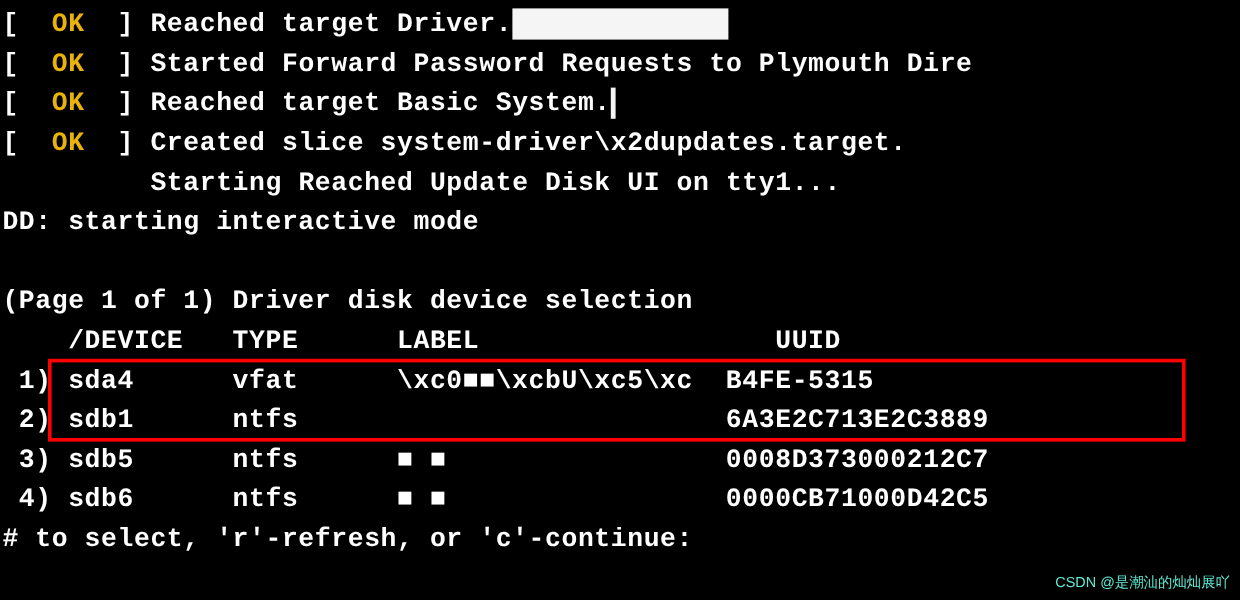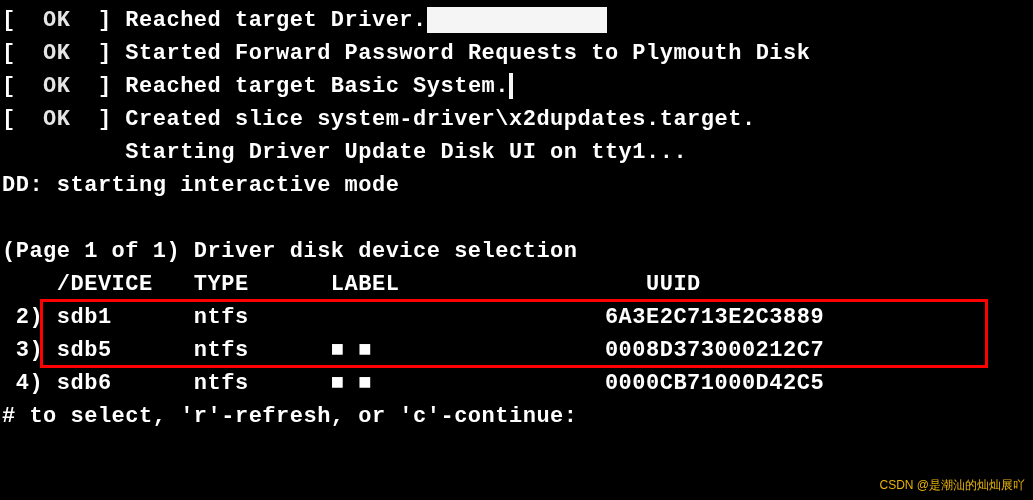--- a/index.html
+++ b/index.html
@@ -18,21 +18,21 @@
       overflow: hidden;
       padding: 4px 2px;
       line-height: 1.5;
       position: relative;
     }
     .boot-line {
       white-space: pre;
       letter-spacing: 0.5px;
     }
     .ok {
-      color: #e5e5e5;
+      color: #eab308;
     }
     .white-block {
       display: inline-block;
       background: #f5f5f5;
       height: 26px;
       vertical-align: middle;
     }
     .red-box {
       position: absolute;
       border: 3px solid #ff0000;
@@ -45,36 +45,37 @@
     .table-line {
       white-space: pre;
       letter-spacing: 0.5px;
     }
     .watermark {
       position: absolute;
       bottom: 6px;
       right: 8px;
       font-size: 12px;
       font-weight: normal;
-      color: #eab308;
+      color: #5eead4;
       font-family: sans-serif;
     }
   </style>
 </head>
 <body>
 
 <div id="terminal-output">
     <div class="boot-line"><span>[  </span><span class="ok">OK</span><span>  ] </span><span>Reached target Driver.</span><span class="white-block" style="width: 180px;"></span></div>
-    <div class="boot-line"><span>[  </span><span class="ok">OK</span><span>  ] </span><span>Started Forward Password Requests to Plymouth Disk</span></div>
+    <div class="boot-line"><span>[  </span><span class="ok">OK</span><span>  ] </span><span>Started Forward Password Requests to Plymouth Dire</span></div>
     <div class="boot-line"><span>[  </span><span class="ok">OK</span><span>  ] </span><span>Reached target Basic System.</span><span class="white-block" style="width: 4px;"></span></div>
     <div class="boot-line"><span>[  </span><span class="ok">OK</span><span>  ] </span><span>Created slice system-driver\x2dupdates.target.</span></div>
-    <div class="boot-line"><span>         </span><span></span><span>Starting Driver Update Disk UI on tty1...</span></div>
+    <div class="boot-line"><span>         </span><span></span><span>Starting Reached Update Disk UI on tty1...</span></div>
     <div class="boot-line"><span></span><span></span><span>DD: starting interactive mode</span></div>
     <div class="boot-line">&nbsp;</div>
     <div class="boot-line">(Page 1 of 1) Driver disk device selection</div>
     <div class="table-line">    /DEVICE   TYPE      LABEL                  UUID</div>
+    <div class="table-line"> 1) sda4      vfat      \xc0■■\xcbU\xc5\xc  B4FE-5315</div>
     <div class="table-line"> 2) sdb1      ntfs                          6A3E2C713E2C3889</div>
     <div class="table-line"> 3) sdb5      ntfs      ■ ■                 0008D373000212C7</div>
     <div class="table-line"> 4) sdb6      ntfs      ■ ■                 0000CB71000D42C5</div>
     <div class="boot-line"># to select, 'r'-refresh, or 'c'-continue:</div>
   </div>
 <div class="red-box"></div>
 <div class="watermark">CSDN @是潮汕的灿灿展吖</div>
 
 </body></html>

